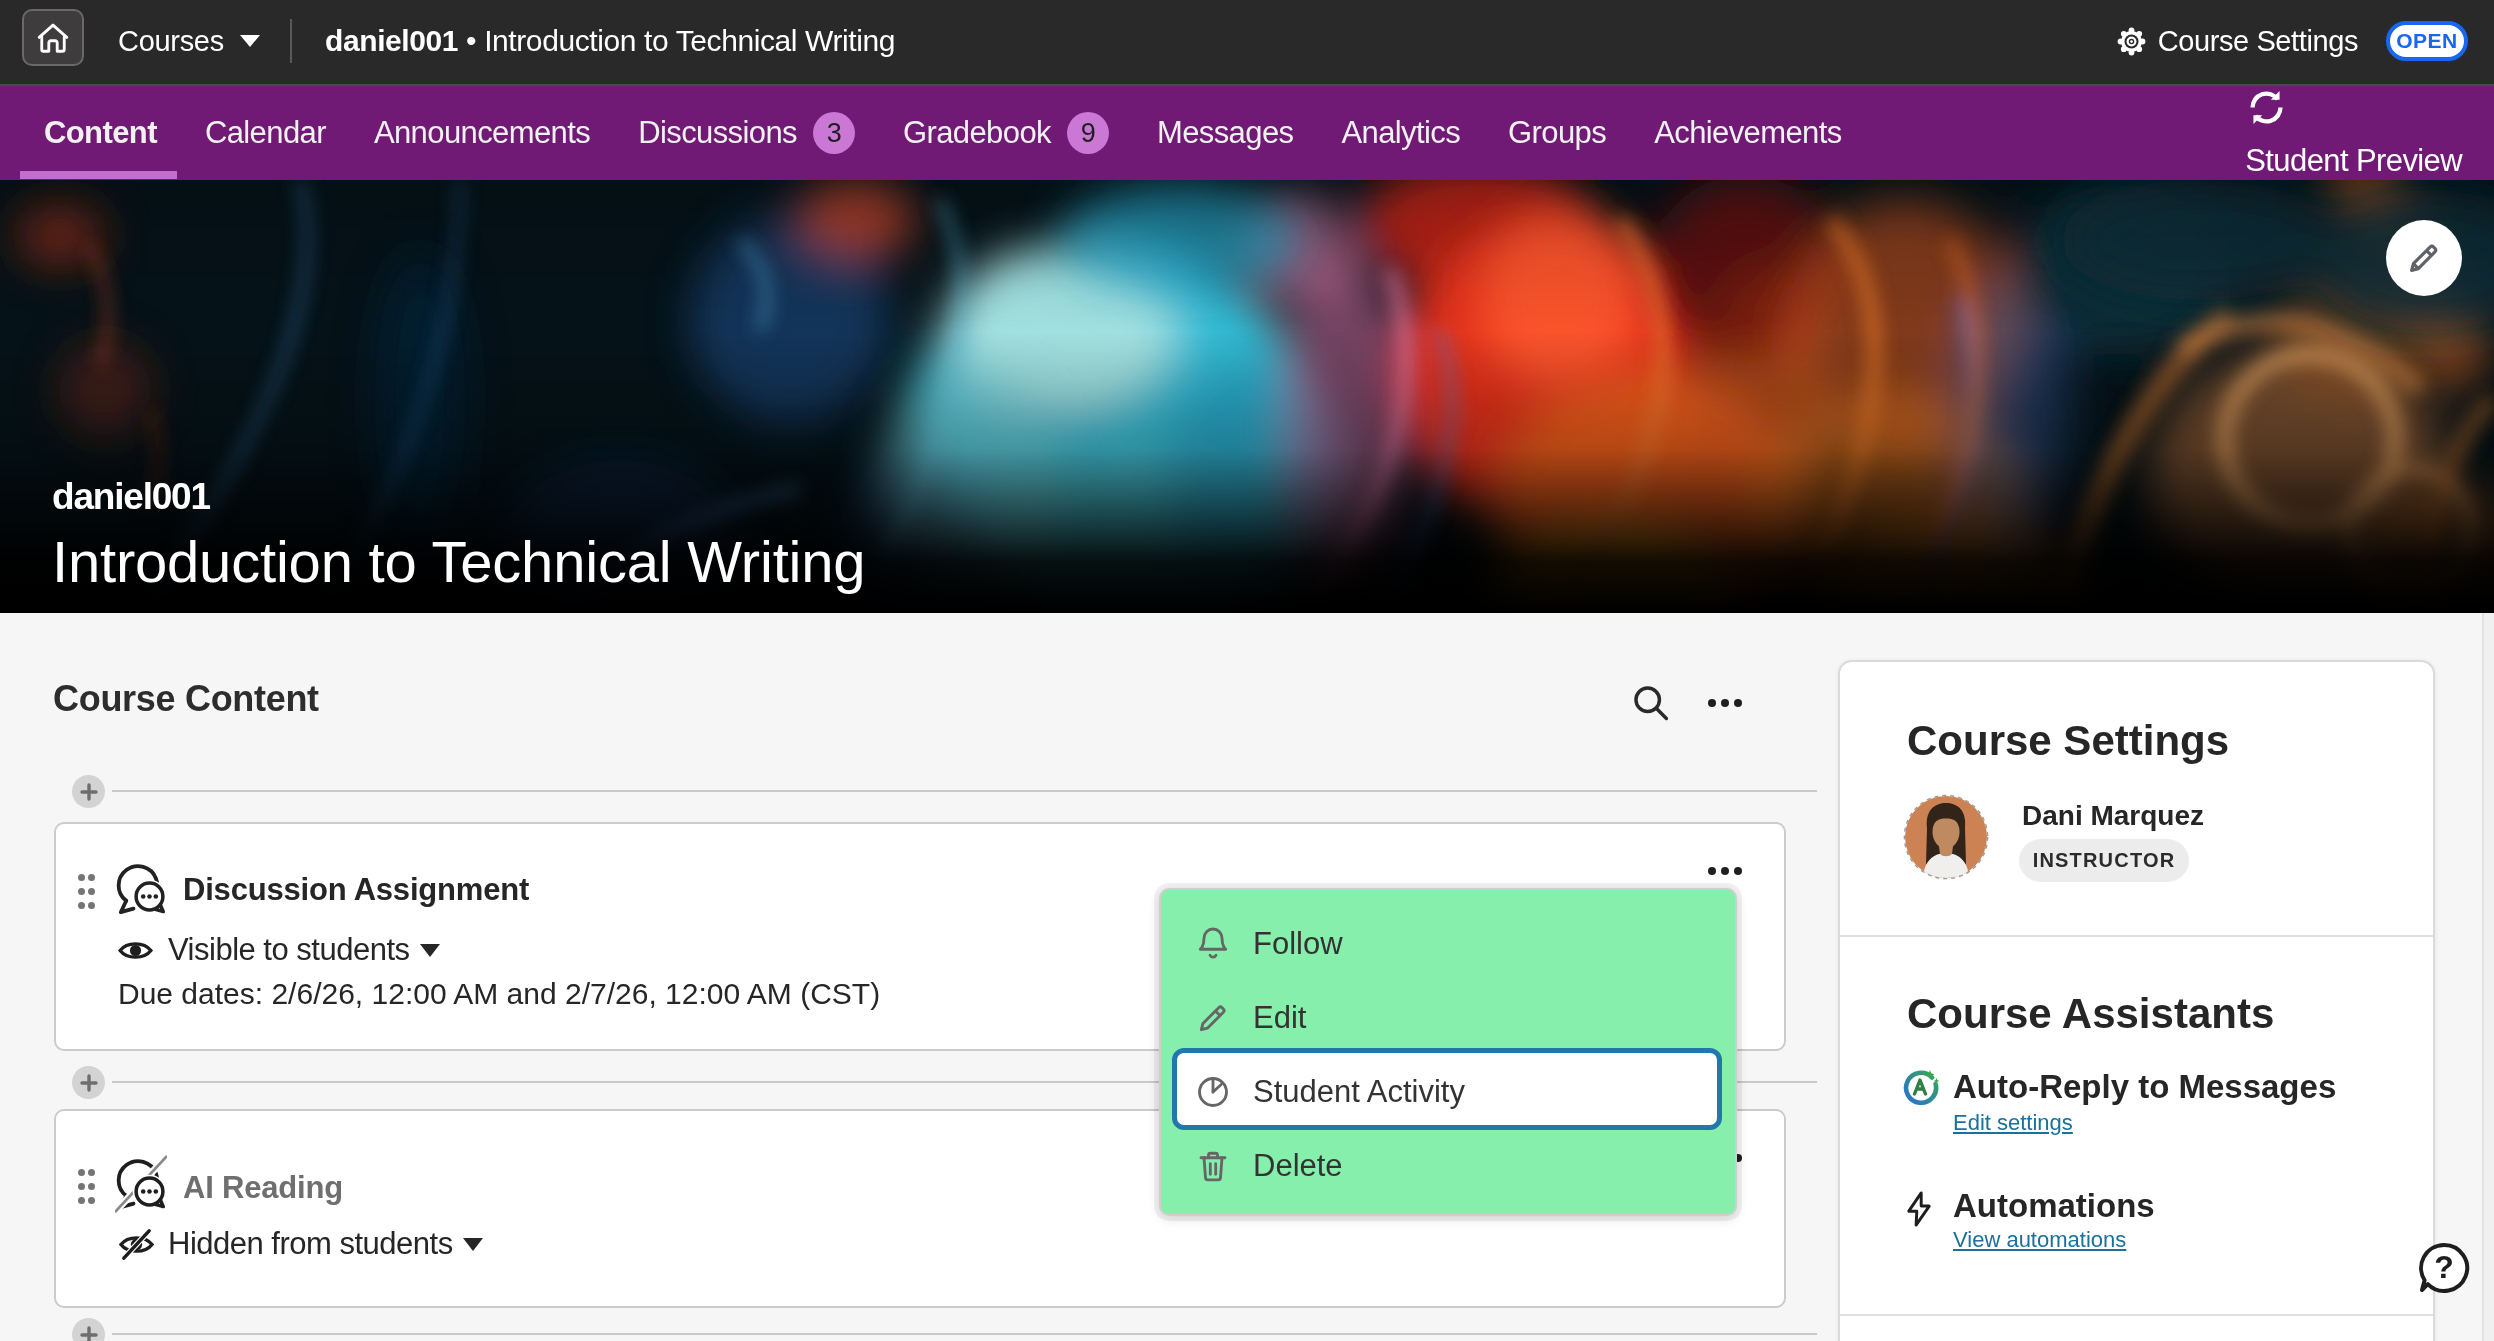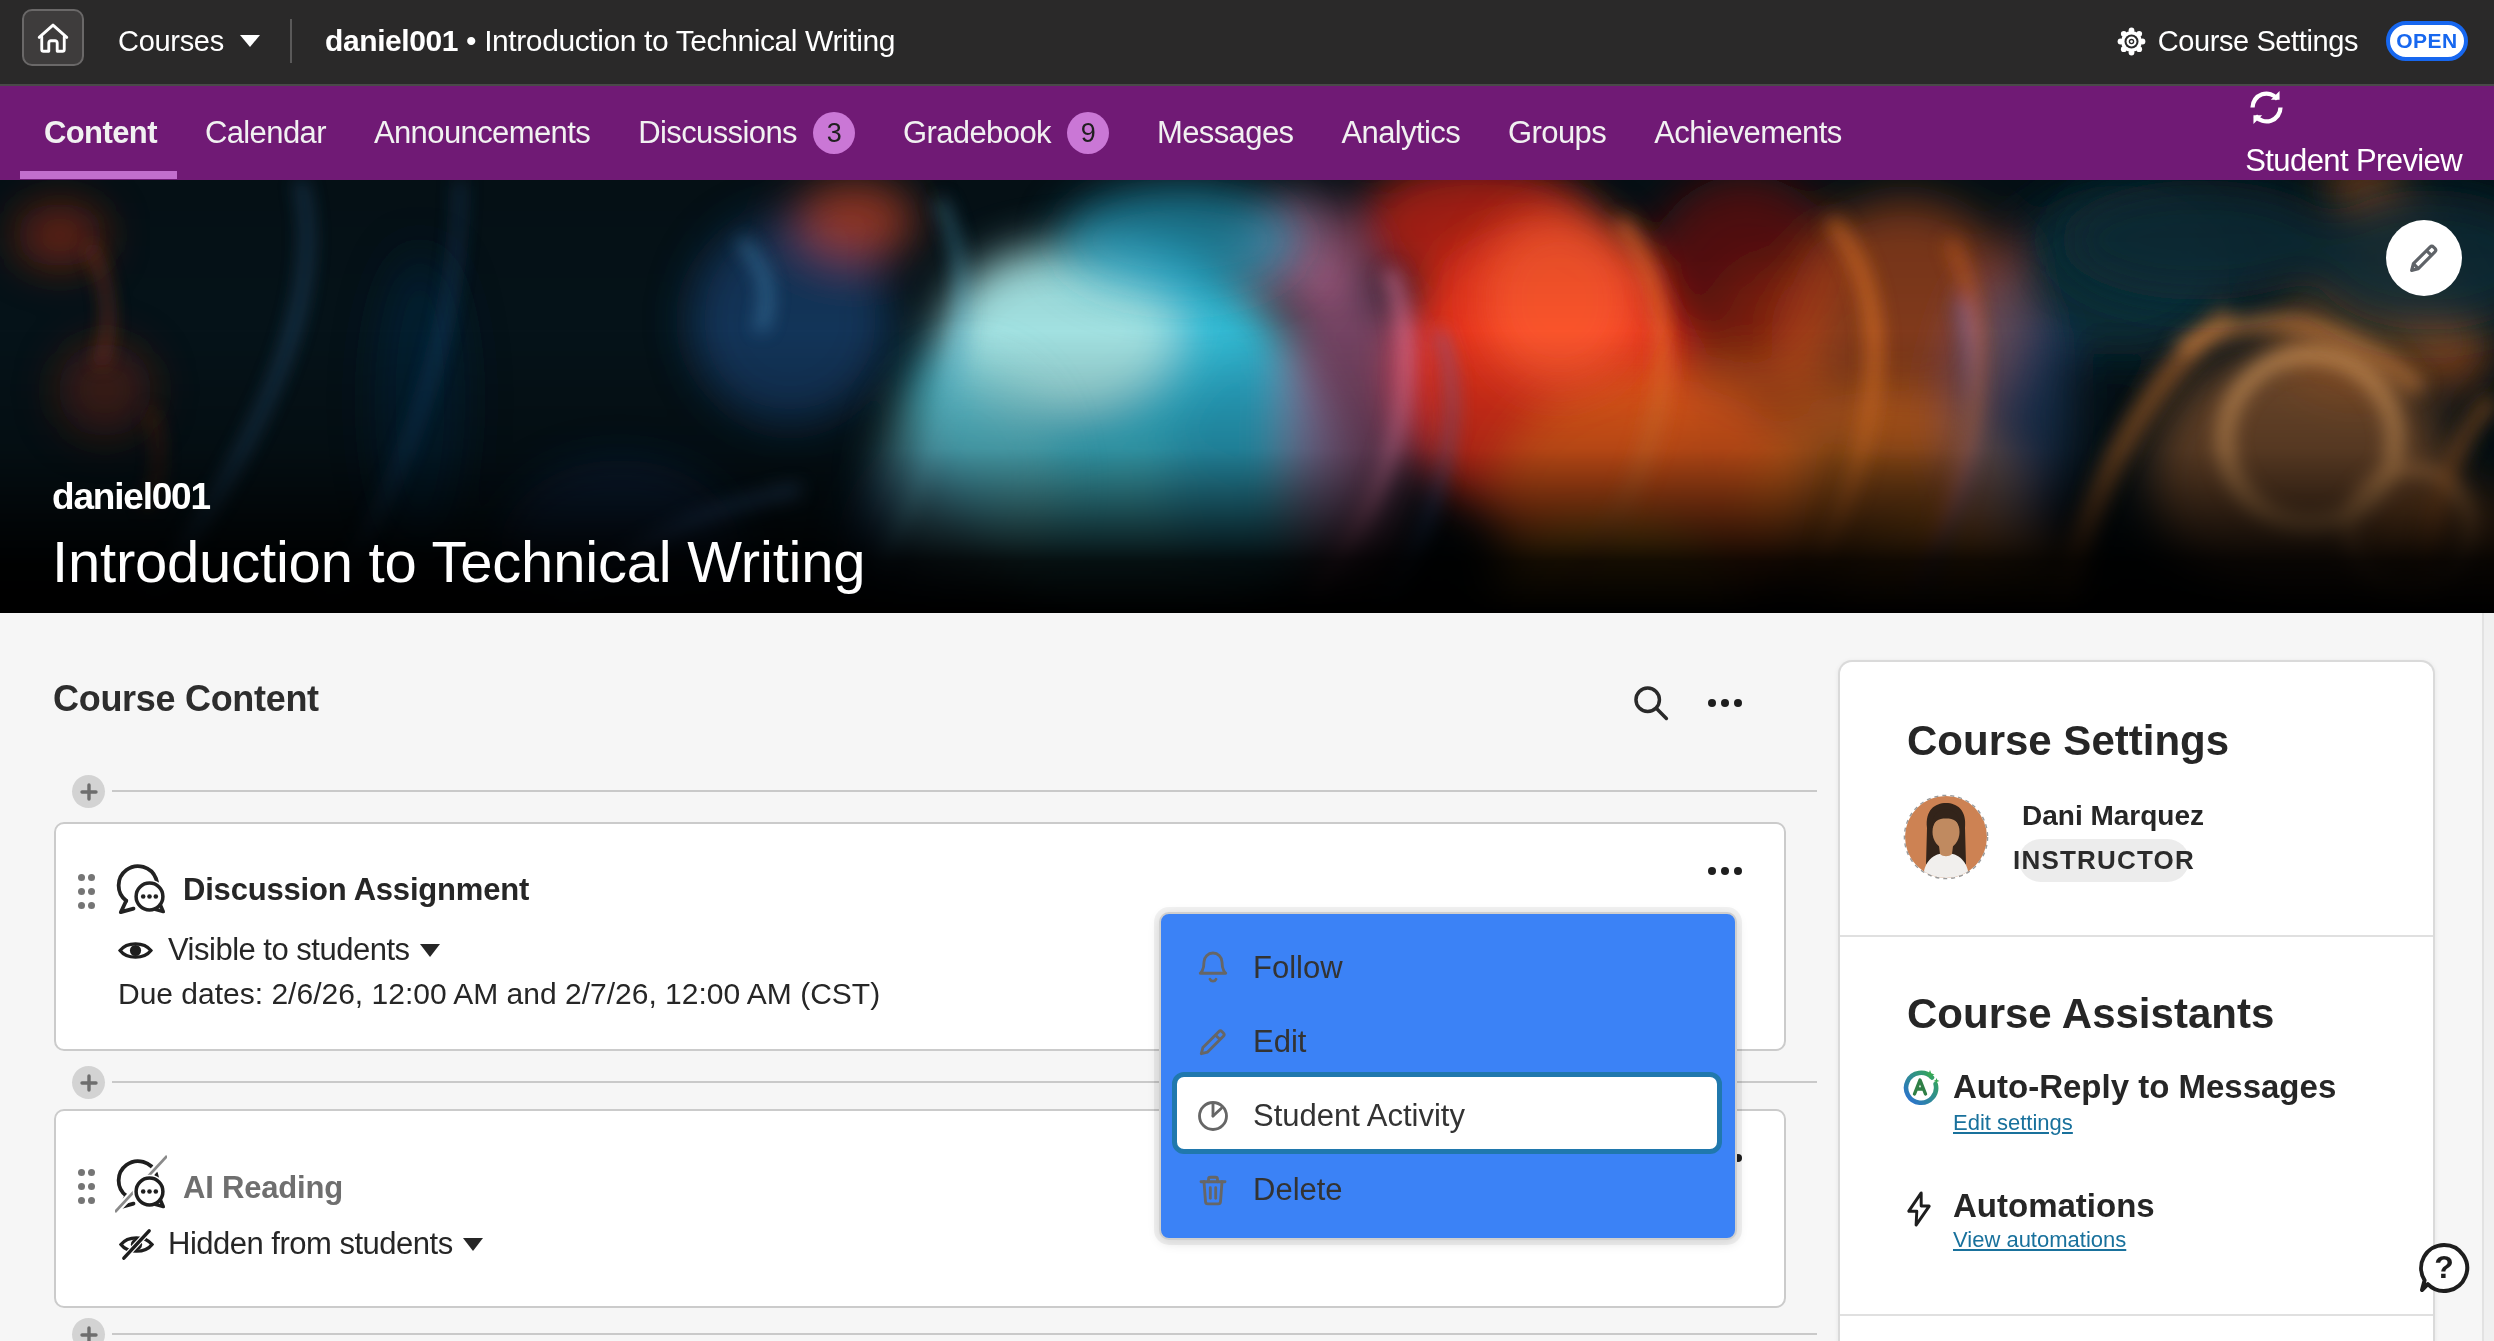--- a/index.html
+++ b/index.html
@@ -45,30 +45,30 @@
   .dots6 i { position:absolute; width:7px; height:7px; border-radius:50%; background:#757575; }
 
   .card-title { position:absolute; left:183px; font-size:31px; font-weight:bold; color:#262626; letter-spacing:-0.2px; }
   .vis-row { position:absolute; left:118px; display:flex; align-items:center; font-size:31px; color:#262626; letter-spacing:-0.5px; }
   .due { position:absolute; left:118px; font-size:30px; color:#262626; }
   .ellipsis { position:absolute; display:flex; gap:5px; }
   .ellipsis i { width:8px; height:8px; border-radius:50%; background:#1f1f1f; }
   .caret-sm { width:0; height:0; border-left:10px solid transparent; border-right:10px solid transparent; border-top:13px solid #262626; margin-left:10px; }
 
   
-  .menu { position:absolute; left:1159px; top:888px; width:578px; height:328px; background:#3b82f6; border:2px solid #cfcfcf; border-radius:10px; box-shadow:0 0 0 5px rgba(0,0,0,0.05), 0 3px 12px rgba(0,0,0,0.13); z-index:20;margin-top:24px; }
+  .menu { position:absolute; left:1159px; top:888px; width:578px; height:328px; background:#86efac; border:2px solid #cfcfcf; border-radius:10px; box-shadow:0 0 0 5px rgba(0,0,0,0.05), 0 3px 12px rgba(0,0,0,0.13); z-index:20; }
   .menu .mi { position:absolute; left:0; width:100%; height:74px; display:flex; align-items:center; color:#333; font-size:31px; }
   .menu .mi .mic { width:36px; height:36px; margin-left:34px; margin-right:22px; flex:0 0 auto; }
   .focus-ring { position:absolute; left:11px; top:158px; width:550px; height:82px; border:5px solid #2078ad; border-radius:12px; background:#fff; }
 
   
   .sidebar { position:absolute; left:1838px; top:660px; width:597px; height:703px; background:#fff; border:2px solid #dadada; border-radius:14px 14px 0 0; border-bottom:none; box-shadow:0 1px 5px rgba(0,0,0,0.07); }
   .sb-h { font-size:42px; font-weight:bold; color:#262626; }
   .sb-divider { position:absolute; left:0; width:100%; height:2px; background:#e0e0e0; }
-  .instructor-pill { position:absolute; left:2019px; top:839px; width:170px; height:43px; background:#ececec; border-radius:22px; display:flex; align-items:center; justify-content:center; font-size:26px; font-weight:bold; letter-spacing:1.2px; color:#2b2b2b; }
+  .instructor-pill { position:absolute; left:2019px; top:839px; width:170px; height:43px; background:#ececec; border-radius:22px; display:flex; align-items:center; justify-content:center; font-size:20px; font-weight:bold; letter-spacing:1.2px; color:#2b2b2b; }
   .link { color:#19719c; text-decoration:underline; font-size:22px; }
 
   .helpbtn { position:absolute; left:2418px; top:1242px; width:52px; height:52px; }
 </style>
 </head>
 <body>
 
 <div class="topbar">
   <div class="homebtn">
     <svg width="36" height="36" viewBox="0 0 24 24" fill="none" stroke="#fff" stroke-width="1.9" stroke-linecap="round" stroke-linejoin="round">

